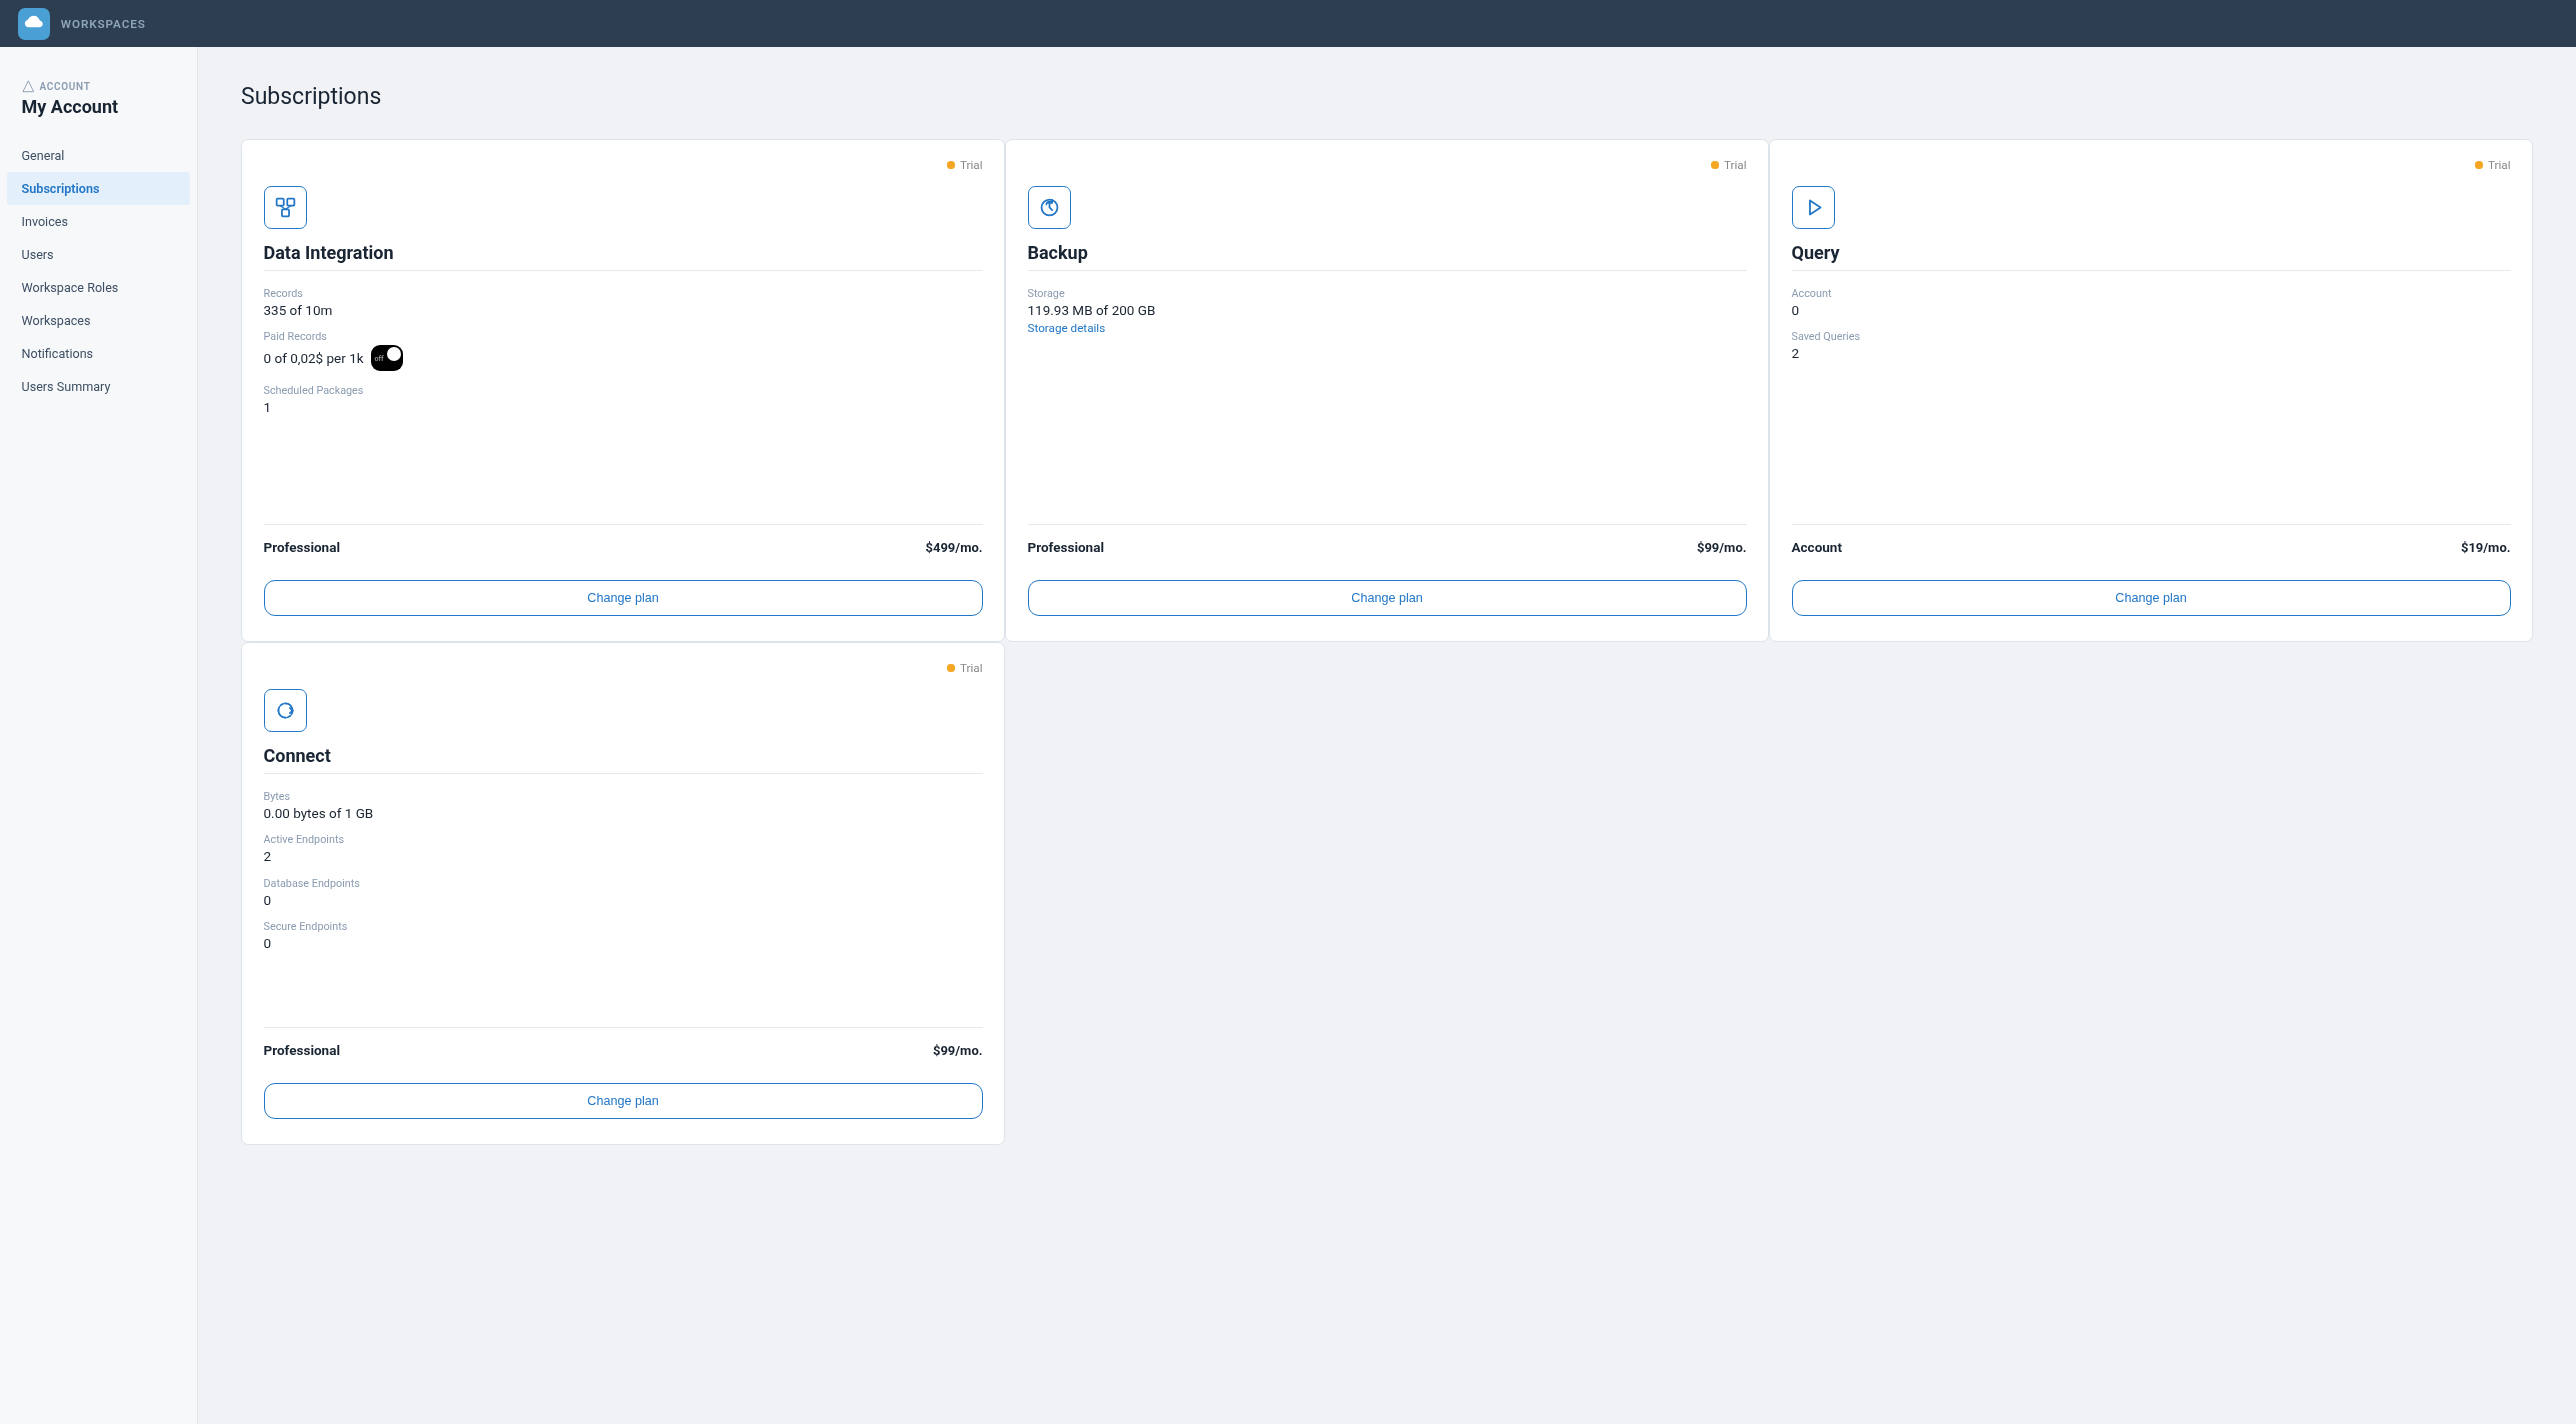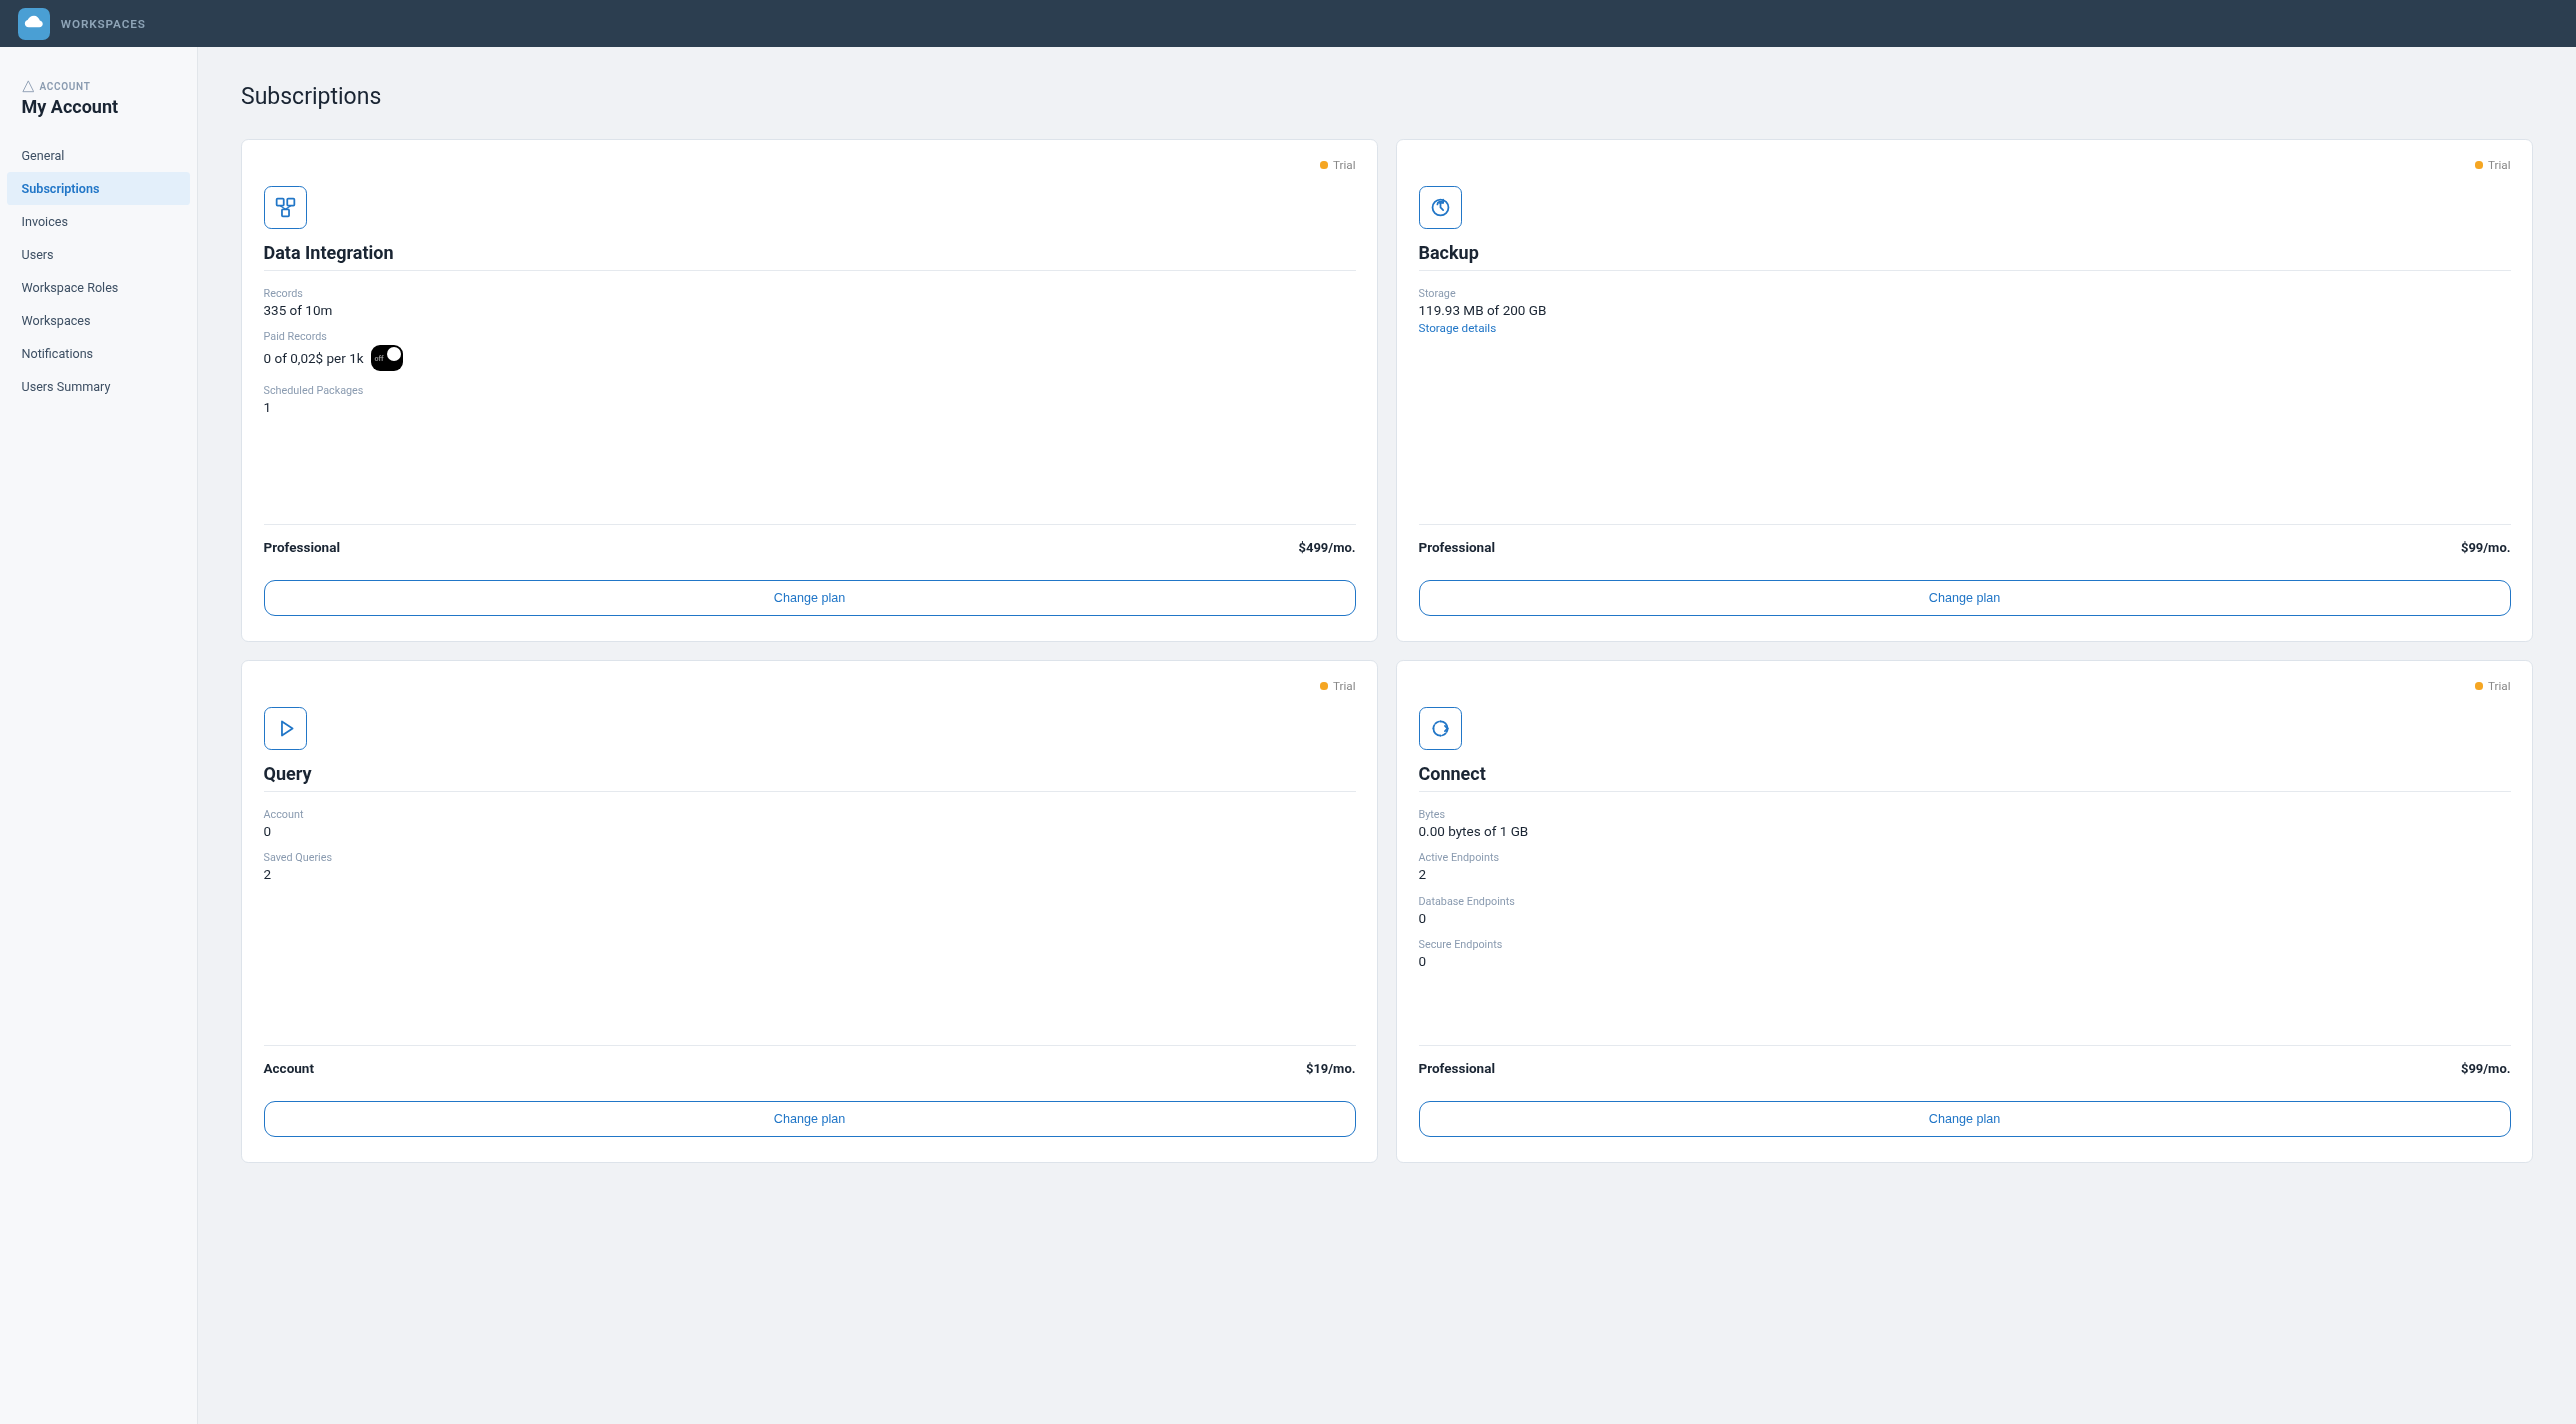--- a/index.html
+++ b/index.html
@@ -87,22 +87,21 @@
     .page-title {
       font-size: 23px;
       font-weight: 400;
       color: #1a2533;
       margin-bottom: 29px;
     }
 
     
     .cards-grid {
       display: grid;
-      grid-template-columns: repeat(2, 1fr);
-      gap: 18px;
+      grid-template-columns: repeat(3, 1fr);
     }
     .card {
       background: white;
       border: 0.9px solid #dde3ea;
       border-radius: 7.2px;
       padding: 18px 21.5px 25px 21.5px;
       display: flex;
       flex-direction: column;
       min-height: 503px;
     }

